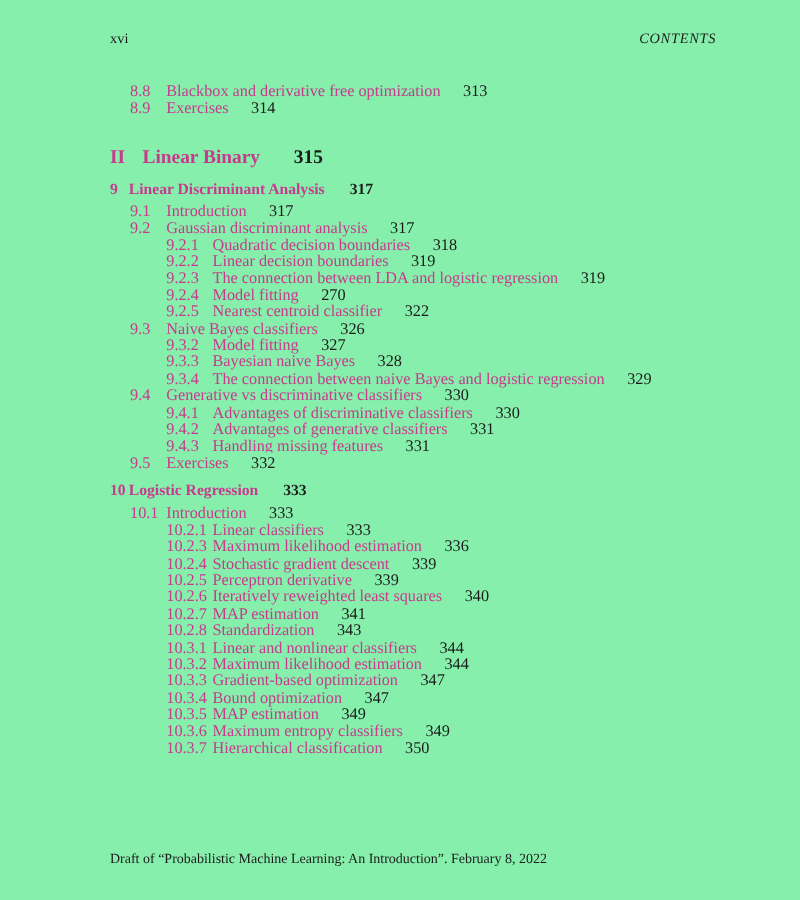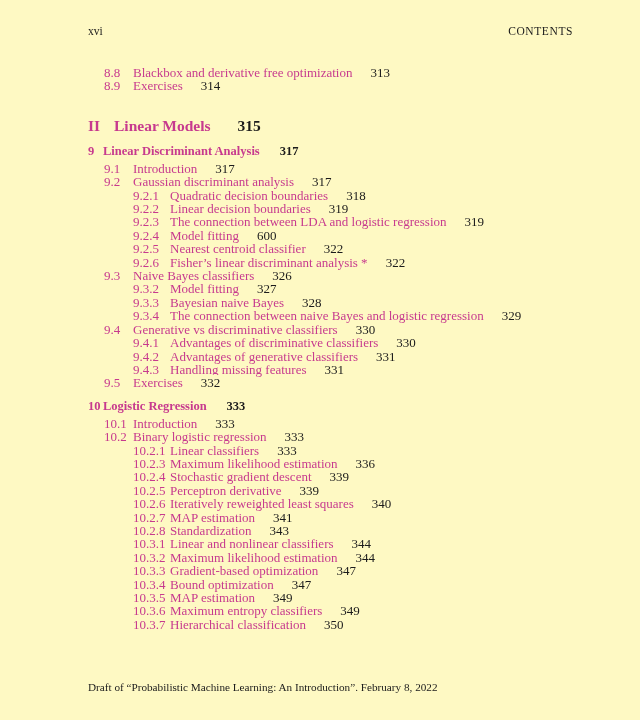--- a/index.html
+++ b/index.html
@@ -3,29 +3,29 @@
 <meta charset="utf-8">
 <style>
   html,body{margin:0;padding:0;}
   body{
     width:640px;height:720px;
     background:#fcfcfc;
     font-family:"Liberation Serif","DejaVu Serif",serif;
     color:#1b1b1b;
     -webkit-font-smoothing:antialiased;
   }
-  .page{position:relative;width:640px;height:720px;overflow:hidden;background:#fef9c3;}
+  .page{position:relative;width:640px;height:720px;overflow:hidden;background:#86efac;}
 
   
   .running-header{
     position:absolute;top:25px;left:88px;right:67px;
     display:flex;justify-content:space-between;align-items:baseline;
     font-size:11.5px;
   }
-  .running-title{letter-spacing:0.6px;}
+  .running-title{font-style:italic;letter-spacing:0.6px;}
 
   
   .toc-body{position:absolute;top:66px;left:88px;right:30px;}
 
   .row{font-size:13px;line-height:13.4px;white-space:nowrap;}
   .row .num{display:inline-block;color:var(--pink);}
   .row .title{color:var(--pink);}
   .row .page{margin-left:18px;color:#1b1b1b;}
   .row.section{margin-left:16px;}
   .row.section .num{width:29px;}
@@ -59,42 +59,40 @@
 
 <div class="page">
   <div class="running-header">
     <span class="folio">xvi</span>
     <span class="running-title">CONTENTS</span>
   </div>
 
   <div class="toc-body" id="toc-body">
       <div class="row section"><span class="num">8.8</span><span class="title">Blackbox and derivative free optimization</span><span class="page">313</span></div>
       <div class="row section"><span class="num">8.9</span><span class="title">Exercises</span><span class="page">314</span></div>
-      <div class="part-heading"><span class="num">II</span><span class="title">Linear Models</span><span class="page">315</span></div>
+      <div class="part-heading"><span class="num">II</span><span class="title">Linear Binary</span><span class="page">315</span></div>
       <div class="chapter-heading"><span class="num">9</span><span class="title">Linear Discriminant Analysis</span><span class="page">317</span></div>
       <div class="row section"><span class="num">9.1</span><span class="title">Introduction</span><span class="page">317</span></div>
       <div class="row section"><span class="num">9.2</span><span class="title">Gaussian discriminant analysis</span><span class="page">317</span></div>
       <div class="row subsection"><span class="num">9.2.1</span><span class="title">Quadratic decision boundaries</span><span class="page">318</span></div>
       <div class="row subsection"><span class="num">9.2.2</span><span class="title">Linear decision boundaries</span><span class="page">319</span></div>
       <div class="row subsection"><span class="num">9.2.3</span><span class="title">The connection between LDA and logistic regression</span><span class="page">319</span></div>
-      <div class="row subsection"><span class="num">9.2.4</span><span class="title">Model fitting</span><span class="page">600</span></div>
+      <div class="row subsection"><span class="num">9.2.4</span><span class="title">Model fitting</span><span class="page">270</span></div>
       <div class="row subsection"><span class="num">9.2.5</span><span class="title">Nearest centroid classifier</span><span class="page">322</span></div>
-      <div class="row subsection"><span class="num">9.2.6</span><span class="title">Fisher’s linear discriminant analysis *</span><span class="page">322</span></div>
       <div class="row section"><span class="num">9.3</span><span class="title">Naive Bayes classifiers</span><span class="page">326</span></div>
       <div class="row subsection"><span class="num">9.3.2</span><span class="title">Model fitting</span><span class="page">327</span></div>
       <div class="row subsection"><span class="num">9.3.3</span><span class="title">Bayesian naive Bayes</span><span class="page">328</span></div>
       <div class="row subsection"><span class="num">9.3.4</span><span class="title">The connection between naive Bayes and logistic regression</span><span class="page">329</span></div>
       <div class="row section"><span class="num">9.4</span><span class="title">Generative vs discriminative classifiers</span><span class="page">330</span></div>
       <div class="row subsection"><span class="num">9.4.1</span><span class="title">Advantages of discriminative classifiers</span><span class="page">330</span></div>
       <div class="row subsection"><span class="num">9.4.2</span><span class="title">Advantages of generative classifiers</span><span class="page">331</span></div>
       <div class="row subsection"><span class="num">9.4.3</span><span class="title">Handling missing features</span><span class="page">331</span></div>
       <div class="row section"><span class="num">9.5</span><span class="title">Exercises</span><span class="page">332</span></div>
       <div class="chapter-heading"><span class="num">10</span><span class="title">Logistic Regression</span><span class="page">333</span></div>
       <div class="row section"><span class="num">10.1</span><span class="title">Introduction</span><span class="page">333</span></div>
-      <div class="row section"><span class="num">10.2</span><span class="title">Binary logistic regression</span><span class="page">333</span></div>
       <div class="row subsection"><span class="num">10.2.1</span><span class="title">Linear classifiers</span><span class="page">333</span></div>
       <div class="row subsection"><span class="num">10.2.3</span><span class="title">Maximum likelihood estimation</span><span class="page">336</span></div>
       <div class="row subsection"><span class="num">10.2.4</span><span class="title">Stochastic gradient descent</span><span class="page">339</span></div>
       <div class="row subsection"><span class="num">10.2.5</span><span class="title">Perceptron derivative</span><span class="page">339</span></div>
       <div class="row subsection"><span class="num">10.2.6</span><span class="title">Iteratively reweighted least squares</span><span class="page">340</span></div>
       <div class="row subsection"><span class="num">10.2.7</span><span class="title">MAP estimation</span><span class="page">341</span></div>
       <div class="row subsection"><span class="num">10.2.8</span><span class="title">Standardization</span><span class="page">343</span></div>
       <div class="row subsection"><span class="num">10.3.1</span><span class="title">Linear and nonlinear classifiers</span><span class="page">344</span></div>
       <div class="row subsection"><span class="num">10.3.2</span><span class="title">Maximum likelihood estimation</span><span class="page">344</span></div>
       <div class="row subsection"><span class="num">10.3.3</span><span class="title">Gradient-based optimization</span><span class="page">347</span></div>

